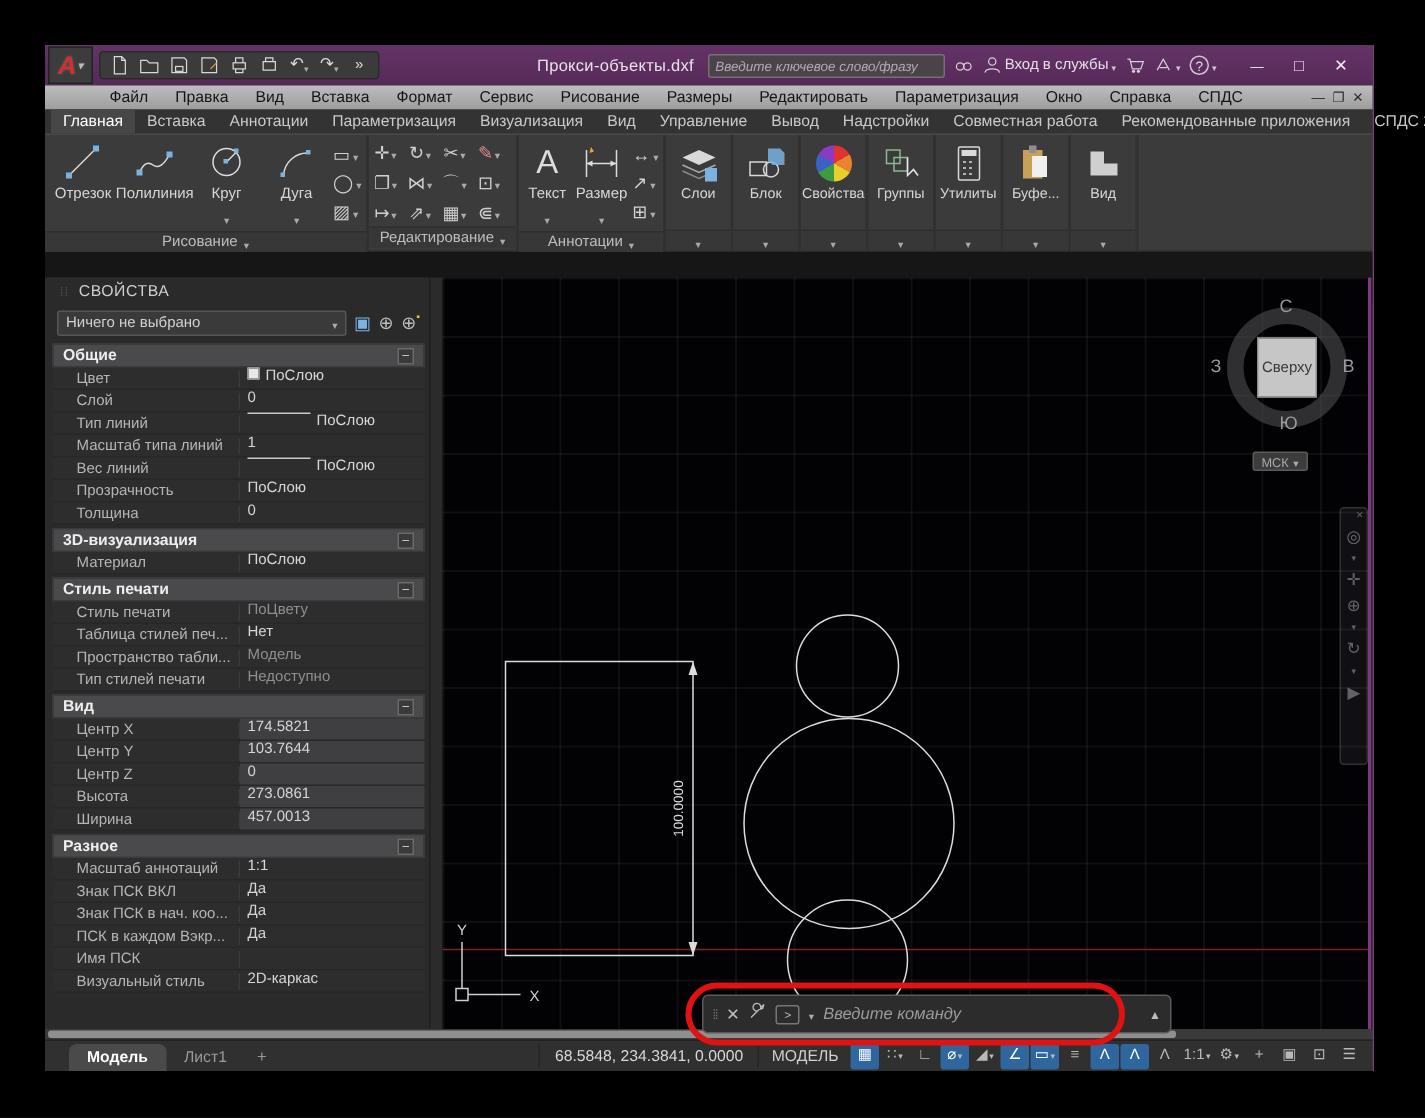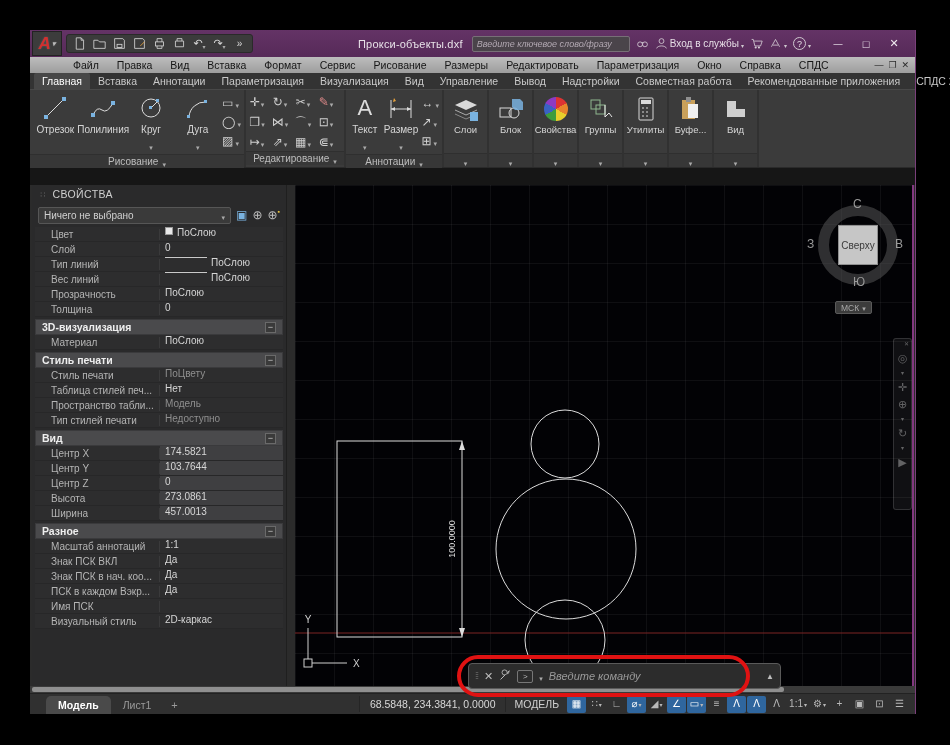--- a/index.html
+++ b/index.html
@@ -644,20 +644,24 @@
           <span class="selval">Ничего не выбрано</span>
           <span class="caret"></span>
         </span>
         <span class="selico blue">▣</span>
         <span class="selico">⊕</span>
         <span class="selico">⊕<span style="color:#e8c23c;font-size:7px;vertical-align:top">▪</span></span>
       </div>
       <div class="sections">
 
           <section>
+            <div class="sec-head">
+              <span class="sec-title">Общие</span>
+              <span class="minusbox"></span>
+            </div>
             <div>
 
                 <div class="prow" data-style="swatch">
                   <span class="plab">Цвет</span>
                   <span class="pval">
                     <i class="swatch"></i>
 
                     <span class="pvtext">ПоСлою</span>
                   </span>
                 </div>
@@ -672,20 +676,27 @@
 
                 <div class="prow" data-style="line">
                   <span class="plab">Тип линий</span>
                   <span class="pval">
 
                     <i class="lineseg"></i>
                     <span class="pvtext">ПоСлою</span>
                   </span>
                 </div>
 
+                <div class="prow" data-style="plain">
+                  <span class="plab">Масштаб типа линий</span>
+                  <span class="pval">
+
+                    <span class="pvtext">1</span>
+                  </span>
+                </div>
 
                 <div class="prow" data-style="line">
                   <span class="plab">Вес линий</span>
                   <span class="pval">
 
                     <i class="lineseg"></i>
                     <span class="pvtext">ПоСлою</span>
                   </span>
                 </div>
 

